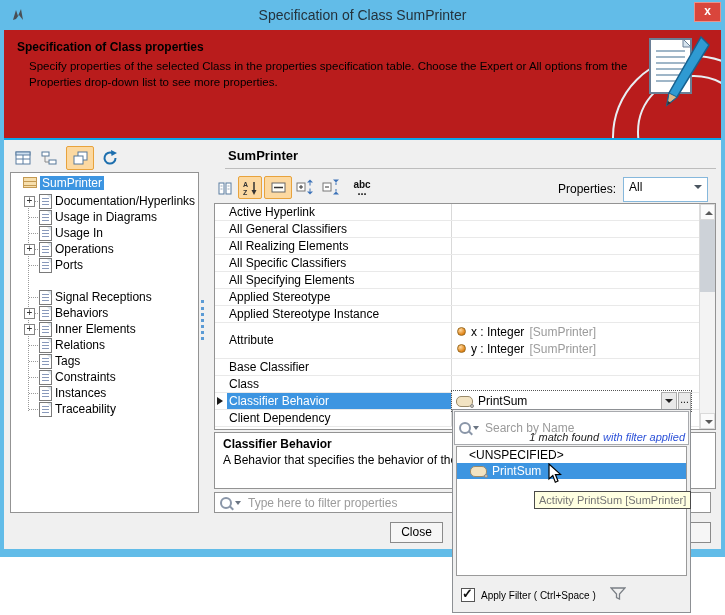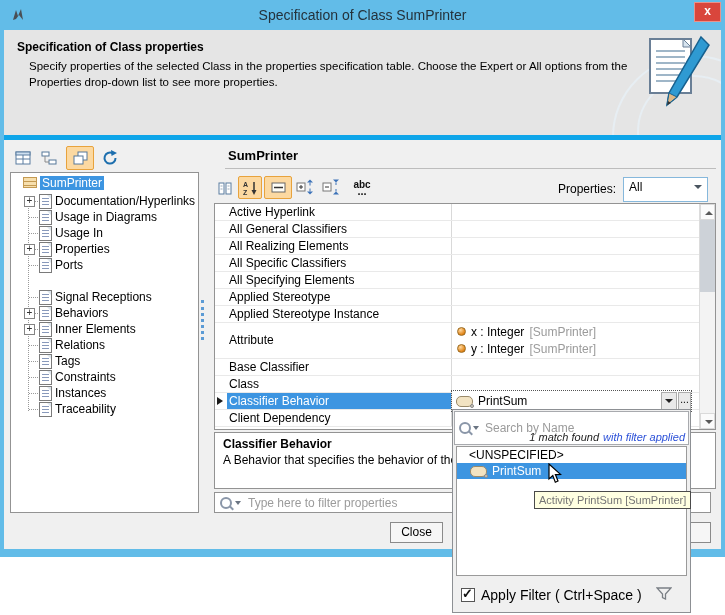--- a/index.html
+++ b/index.html
@@ -11,22 +11,22 @@
   .win-title{position:absolute;left:0;top:0;width:100%;height:30px;line-height:30px;text-align:center;
              font-size:14px;color:#24323c;}
   .logo{position:absolute;left:10px;top:7px;width:16px;height:16px;}
   .close-btn{position:absolute;left:694px;top:2px;width:27px;height:20px;background:#d9463c;
              border:1px solid #e9928b;box-sizing:border-box;color:#fff;text-align:center;
              line-height:17px;font-size:12px;font-weight:bold;cursor:default;}
   .win-frame{position:absolute;left:0;top:30px;width:725px;height:527px;background:#62bce8;}
   .win-content{position:absolute;left:4px;top:30px;width:717px;height:519px;background:#f0f0f0;}
 
   
-  .banner{position:absolute;left:4px;top:30px;width:717px;height:110px;background:#e5e5e5;
-          border-bottom:5px solid #0ea5e9;box-sizing:border-box;overflow:hidden;}
+  .banner{position:absolute;left:4px;top:30px;width:717px;height:110px;background:#b91c1c;
+          border-bottom:2px solid #0ea5e9;box-sizing:border-box;overflow:hidden;}
   .banner-title{position:absolute;left:13px;top:10px;font-weight:bold;font-size:12px;}
   .banner-line{position:absolute;left:25px;font-size:11.5px;white-space:nowrap;}
   .bl1{top:30px;} .bl2{top:46px;}
   .banner-art{position:absolute;right:10px;top:5px;}
   .arc{position:absolute;border:2px solid #e7eef3;border-radius:50%;}
   .arc1{width:110px;height:110px;right:-30px;top:45px;}
   .arc2{width:160px;height:160px;right:-55px;top:25px;}
 
   
   .tbtn{position:absolute;display:flex;align-items:center;justify-content:center;background:transparent;}
@@ -132,21 +132,21 @@
   .pstatus .flink{color:#2b50d8;margin-left:4px;}
   .plist{position:absolute;left:3px;top:36px;right:3px;height:130px;background:#fff;
          border:1px solid #9a9a9a;box-sizing:border-box;overflow:hidden;}
   .pitem{height:16px;line-height:16px;padding-left:12px;display:flex;align-items:center;white-space:nowrap;}
   .pitem.sel{background:#3d95e1;color:#fff;}
   .pitem .act-icon{margin:0 5px 0 1px;}
   .pfooter{position:absolute;left:0;bottom:0;width:100%;height:34px;display:flex;align-items:center;
            padding-left:8px;gap:6px;box-sizing:border-box;}
   .cb{width:12px;height:12px;background:#fff;border:1px solid #555;position:relative;flex:none;}
   .cb::after{content:"✓";position:absolute;left:0px;top:-3px;font-size:13px;font-weight:bold;color:#111;}
-  .pf-label{font-size:14px;}
+  .pf-label{font-size:10px;}
   .funnel{margin-left:8px;flex:none;}
 
   
   .tooltip{position:absolute;left:534px;top:491px;height:18px;background:#ffffe1;border:1px solid #4a4a4a;
            box-sizing:border-box;line-height:16px;padding:0 4px;font-size:11px;color:#767676;
            white-space:nowrap;z-index:9;}
   .cursor{position:absolute;left:548px;top:463px;z-index:10;}
 
   .abc{display:flex;flex-direction:column;align-items:center;line-height:8px;}
   .abc .a1{font-size:10px;font-weight:bold;color:#111;}
@@ -243,21 +243,21 @@
       </div>
     <div class="titem" style="top:52px;">
         <span class="stub"></span>
         <span class="doc"></span>
         <span class="tlabel">Usage In</span>
       </div>
     <div class="titem" style="top:68px;">
         <span class="stub"></span>
         <span class="exp"></span>
         <span class="doc"></span>
-        <span class="tlabel">Properties</span>
+        <span class="tlabel">Operations</span>
       </div>
     <div class="titem" style="top:84px;">
         <span class="stub"></span>
         <span class="doc"></span>
         <span class="tlabel">Ports</span>
       </div>
     <div class="titem" style="top:132px;">
         <span class="stub"></span>
         <span class="exp"></span>
         <span class="doc"></span>

